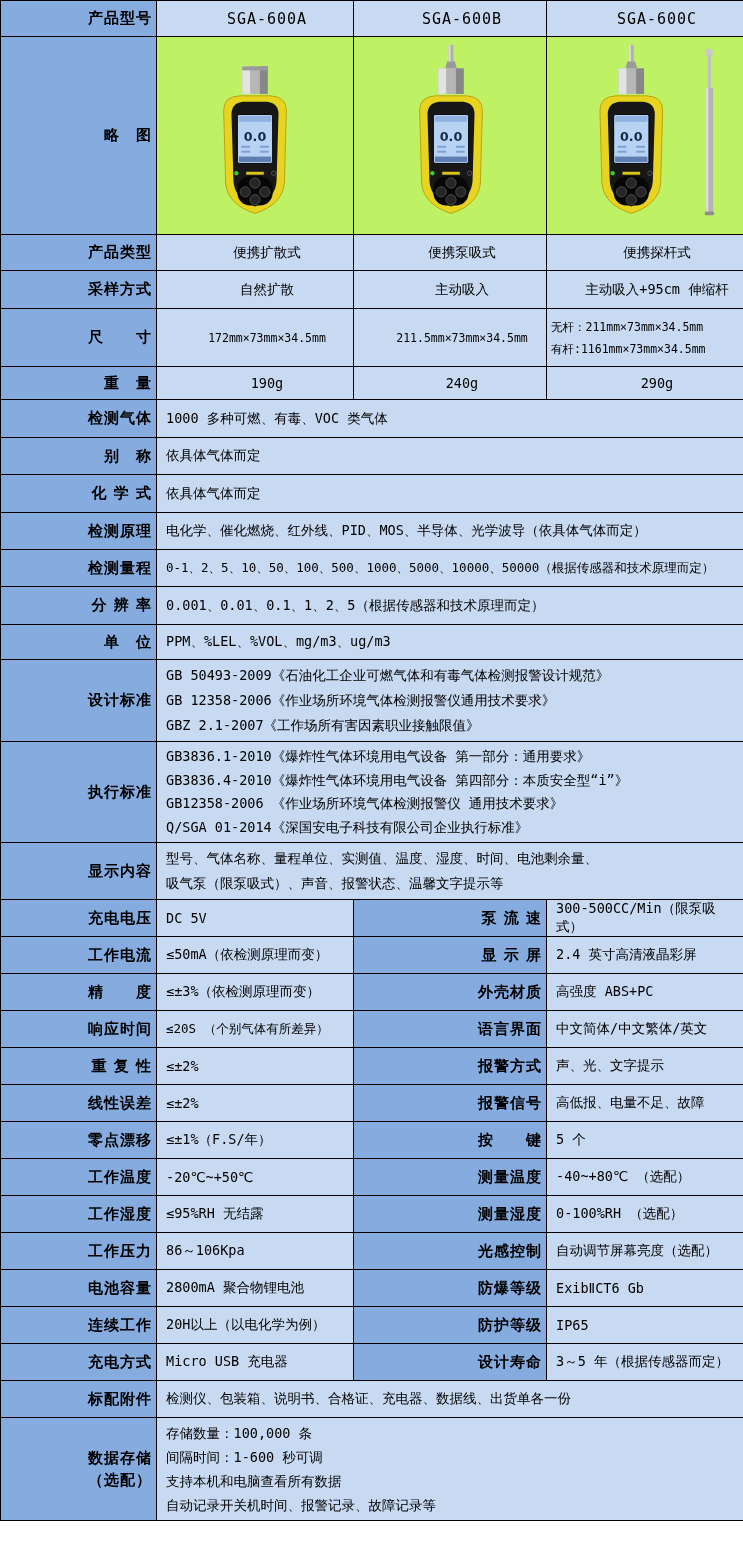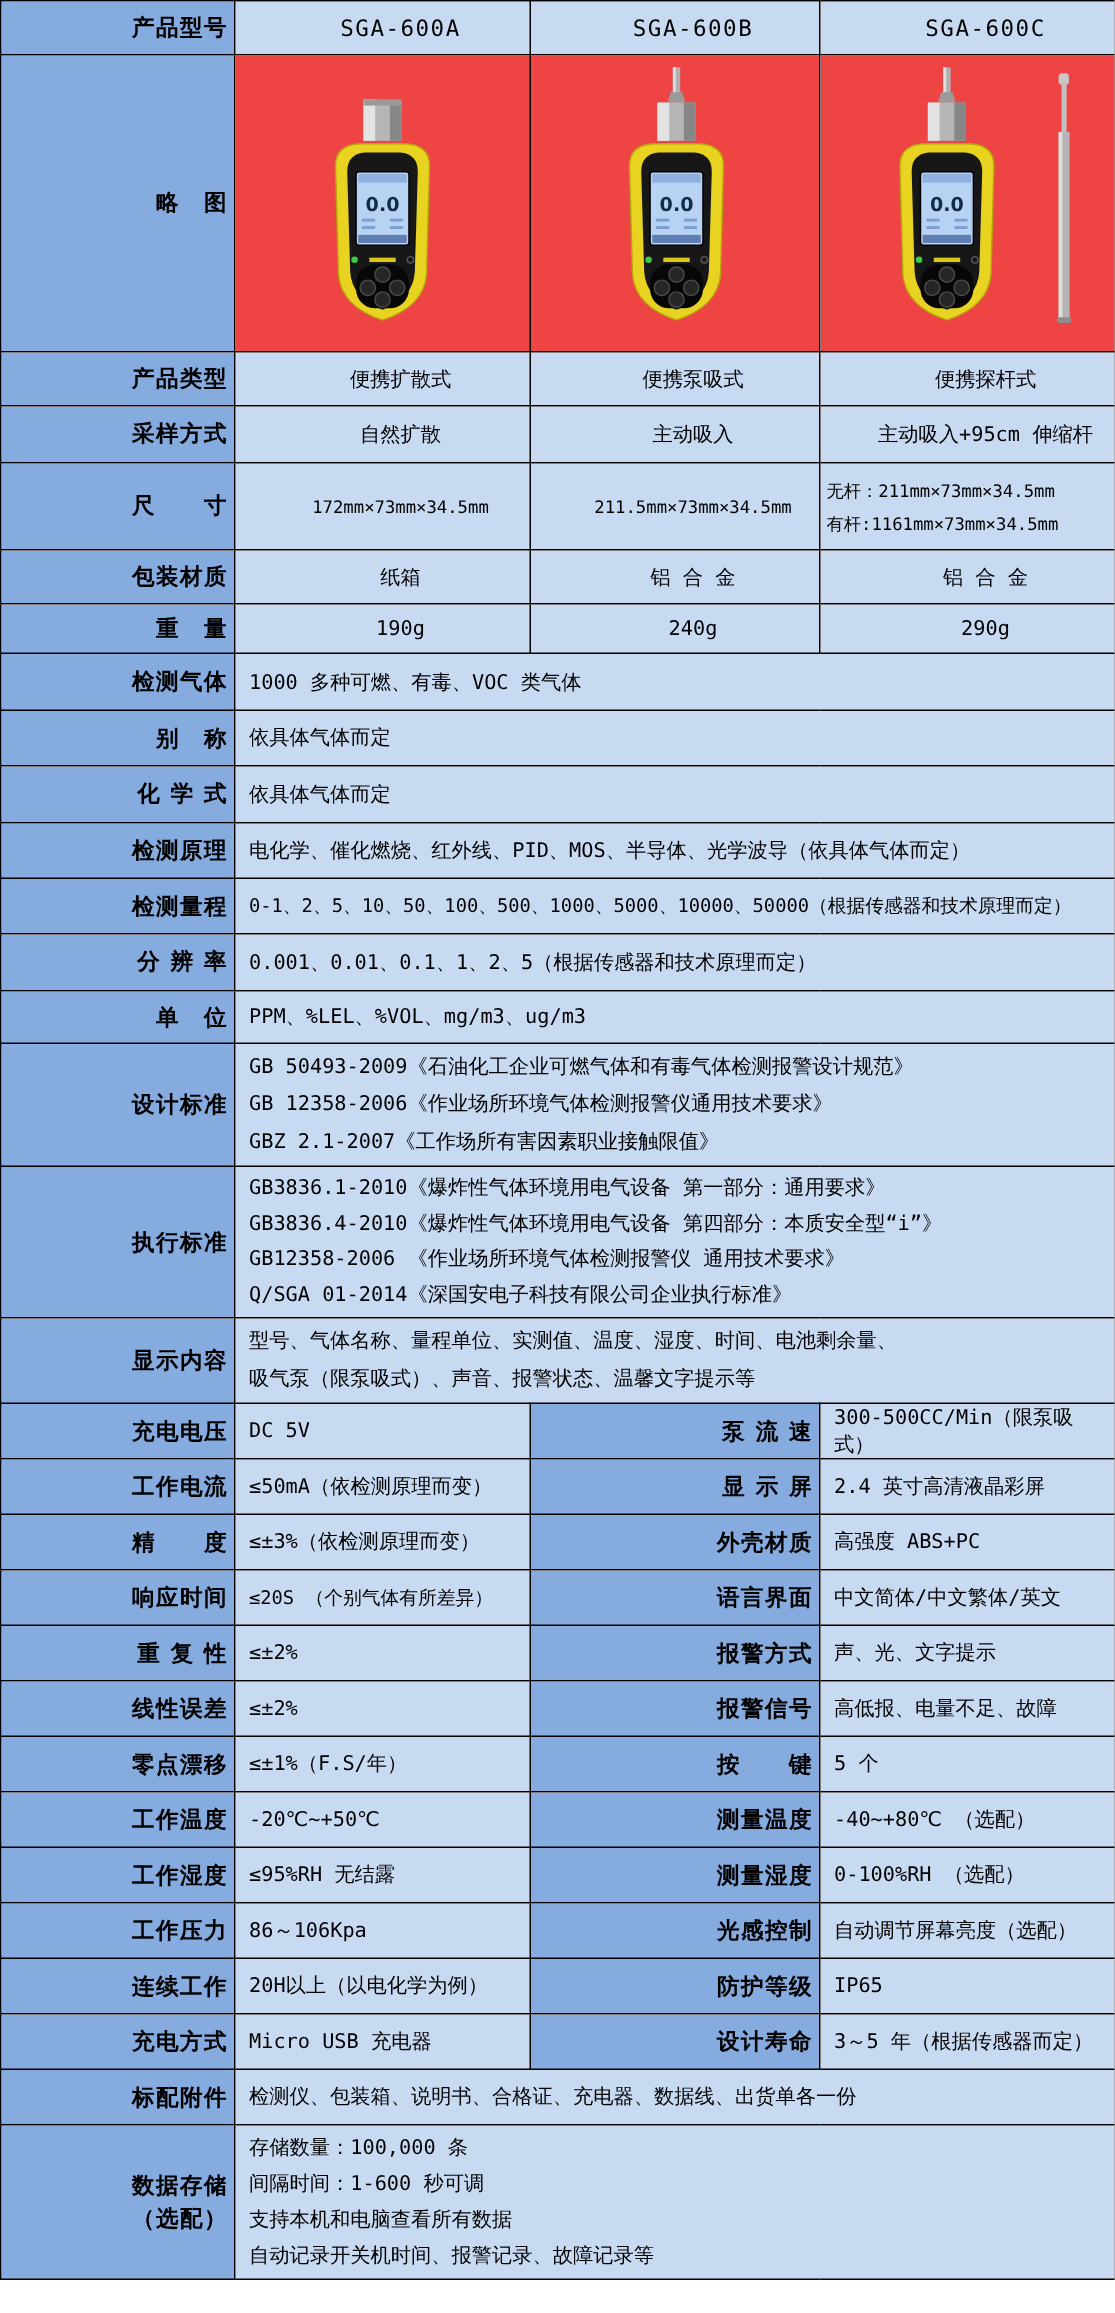--- a/index.html
+++ b/index.html
@@ -5,21 +5,21 @@
   * { box-sizing: border-box; }
   html,body { margin:0; padding:0; background:#fff; }
   body { width:743px; font-family:"DejaVu Sans","Liberation Sans",sans-serif; color:#000; }
   table { border-collapse:collapse; table-layout:fixed; width:743px; }
   td { border:1px solid #000; vertical-align:middle; overflow:hidden; padding:0 4px; }
   .lbl { background:#85ABDF; font-weight:bold; text-align:right; font-size:15px; letter-spacing:1px; }
   .val { background:#C8DAF1; text-align:center; font-size:13.5px;
          font-family:"DejaVu Sans Mono","DejaVu Sans",sans-serif;padding-left:28px; }
   .val-left { text-align:left; padding-left:9px; padding-right:6px; }
   .model { font-size:15px; letter-spacing:1px; }
-  .img-cell { background:#ef4444; padding:0; text-align:right; }
+  .img-cell { background:#bef264; padding:0; text-align:right; }
   .img-cell svg { display:block; margin:1px auto 0 auto; }
   .small { font-size:11.5px; letter-spacing:0; }
   .lines div { line-height:25px; }
   .lines { padding-top:3px; padding-bottom:3px; }
   .exec div { line-height:23.5px; }
   .disp div { line-height:25px; }
   .stor div { line-height:24px; }
   .lbl2 div { line-height:22px; }
 </style>
 </head>
@@ -153,26 +153,20 @@
   <tr style="height:58px">
     <td class="lbl">尺　　寸</td>
     <td class="val small">172mm×73mm×34.5mm</td>
     <td class="val small">211.5mm×73mm×34.5mm</td>
     <td class="val small val-left" style="padding-left:4px">
       <div style="line-height:22px">无杆：211mm×73mm×34.5mm</div>
       <div style="line-height:22px">有杆:1161mm×73mm×34.5mm</div>
     </td>
   </tr>
 
-  <tr style="height:36px">
-    <td class="lbl">包装材质</td>
-    <td class="val">纸箱</td>
-    <td class="val">铝 合 金</td>
-    <td class="val">铝 合 金</td>
-  </tr>
 
   <tr style="height:33px">
     <td class="lbl">重　量</td>
     <td class="val">190g</td>
     <td class="val">240g</td>
     <td class="val">290g</td>
   </tr>
 
   <tr style="height:38px">
     <td class="lbl">检测气体</td>
@@ -284,20 +278,26 @@
     <td class="lbl">测量湿度</td>
     <td class="val val-left">0-100%RH （选配）</td>
   </tr>
   <tr style="height:37px">
     <td class="lbl">工作压力</td>
     <td class="val val-left">86～106Kpa</td>
     <td class="lbl">光感控制</td>
     <td class="val val-left">自动调节屏幕亮度（选配）</td>
   </tr>
   <tr style="height:37px">
+    <td class="lbl">电池容量</td>
+    <td class="val val-left">2800mA 聚合物锂电池</td>
+    <td class="lbl">防爆等级</td>
+    <td class="val val-left">ExibⅡCT6 Gb</td>
+  </tr>
+  <tr style="height:37px">
     <td class="lbl">连续工作</td>
     <td class="val val-left">20H以上（以电化学为例）</td>
     <td class="lbl">防护等级</td>
     <td class="val val-left">IP65</td>
   </tr>
   <tr style="height:37px">
     <td class="lbl">充电方式</td>
     <td class="val val-left">Micro USB 充电器</td>
     <td class="lbl">设计寿命</td>
     <td class="val val-left">3～5 年（根据传感器而定）</td>

